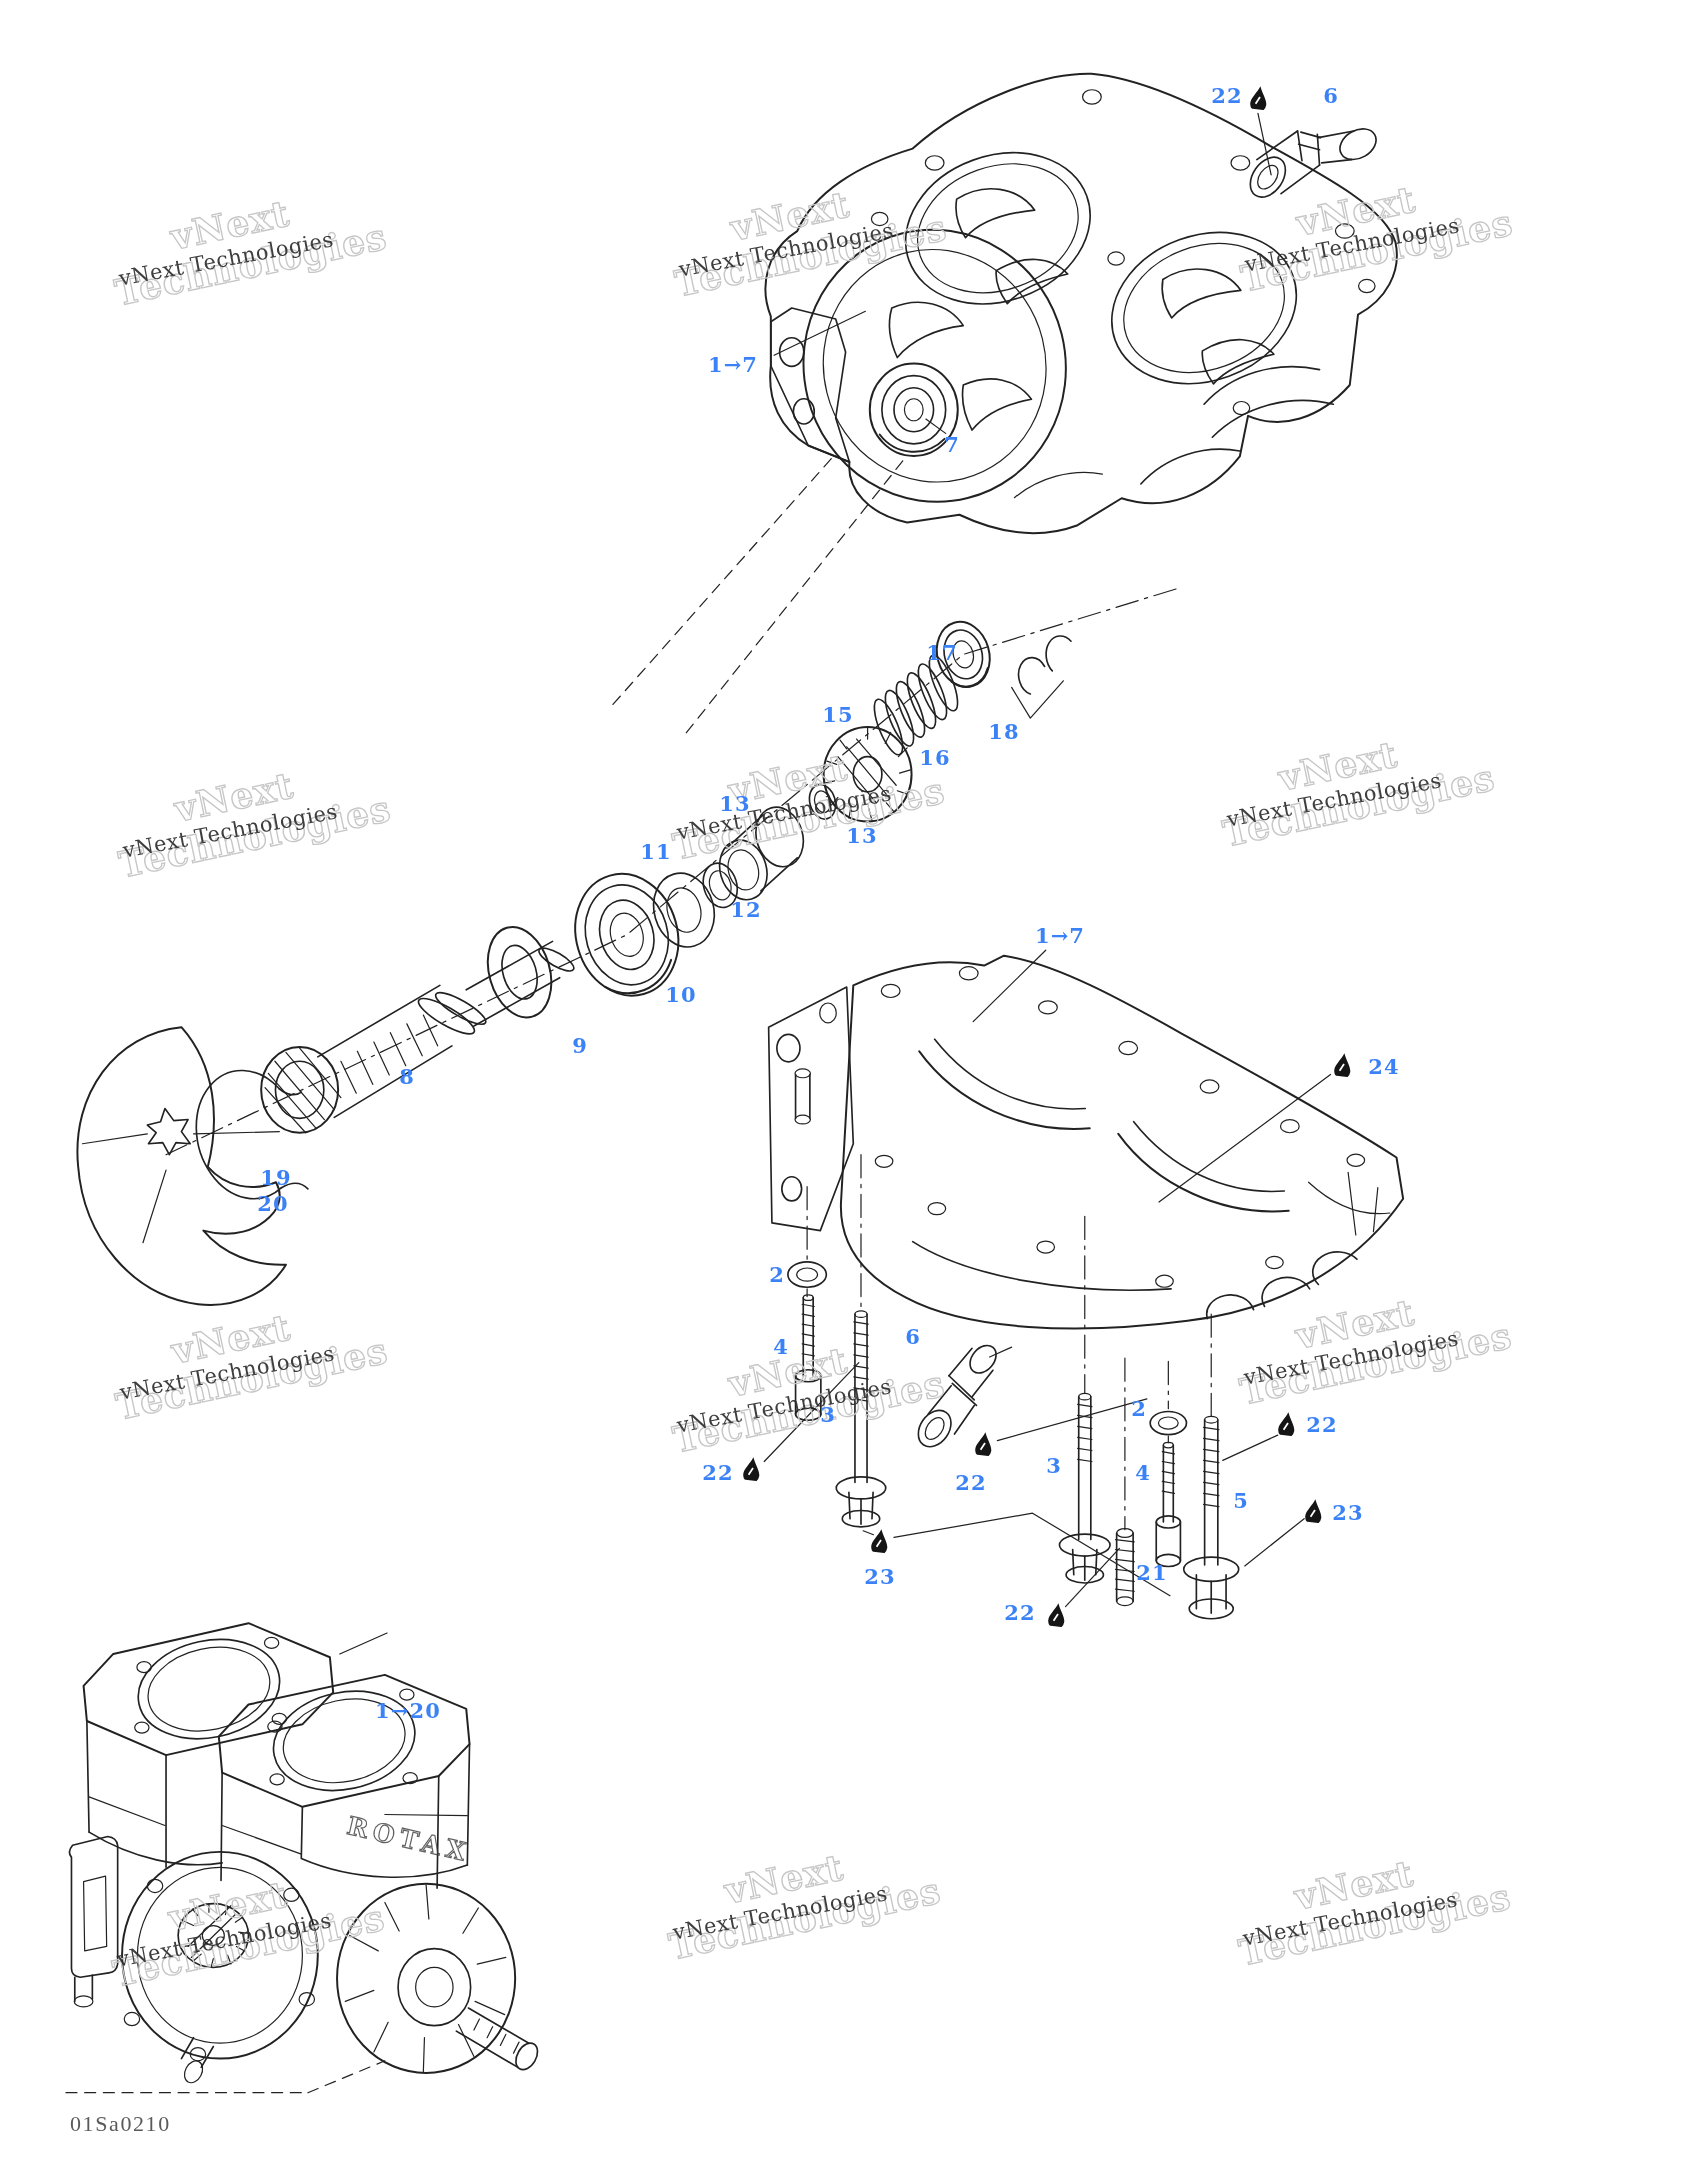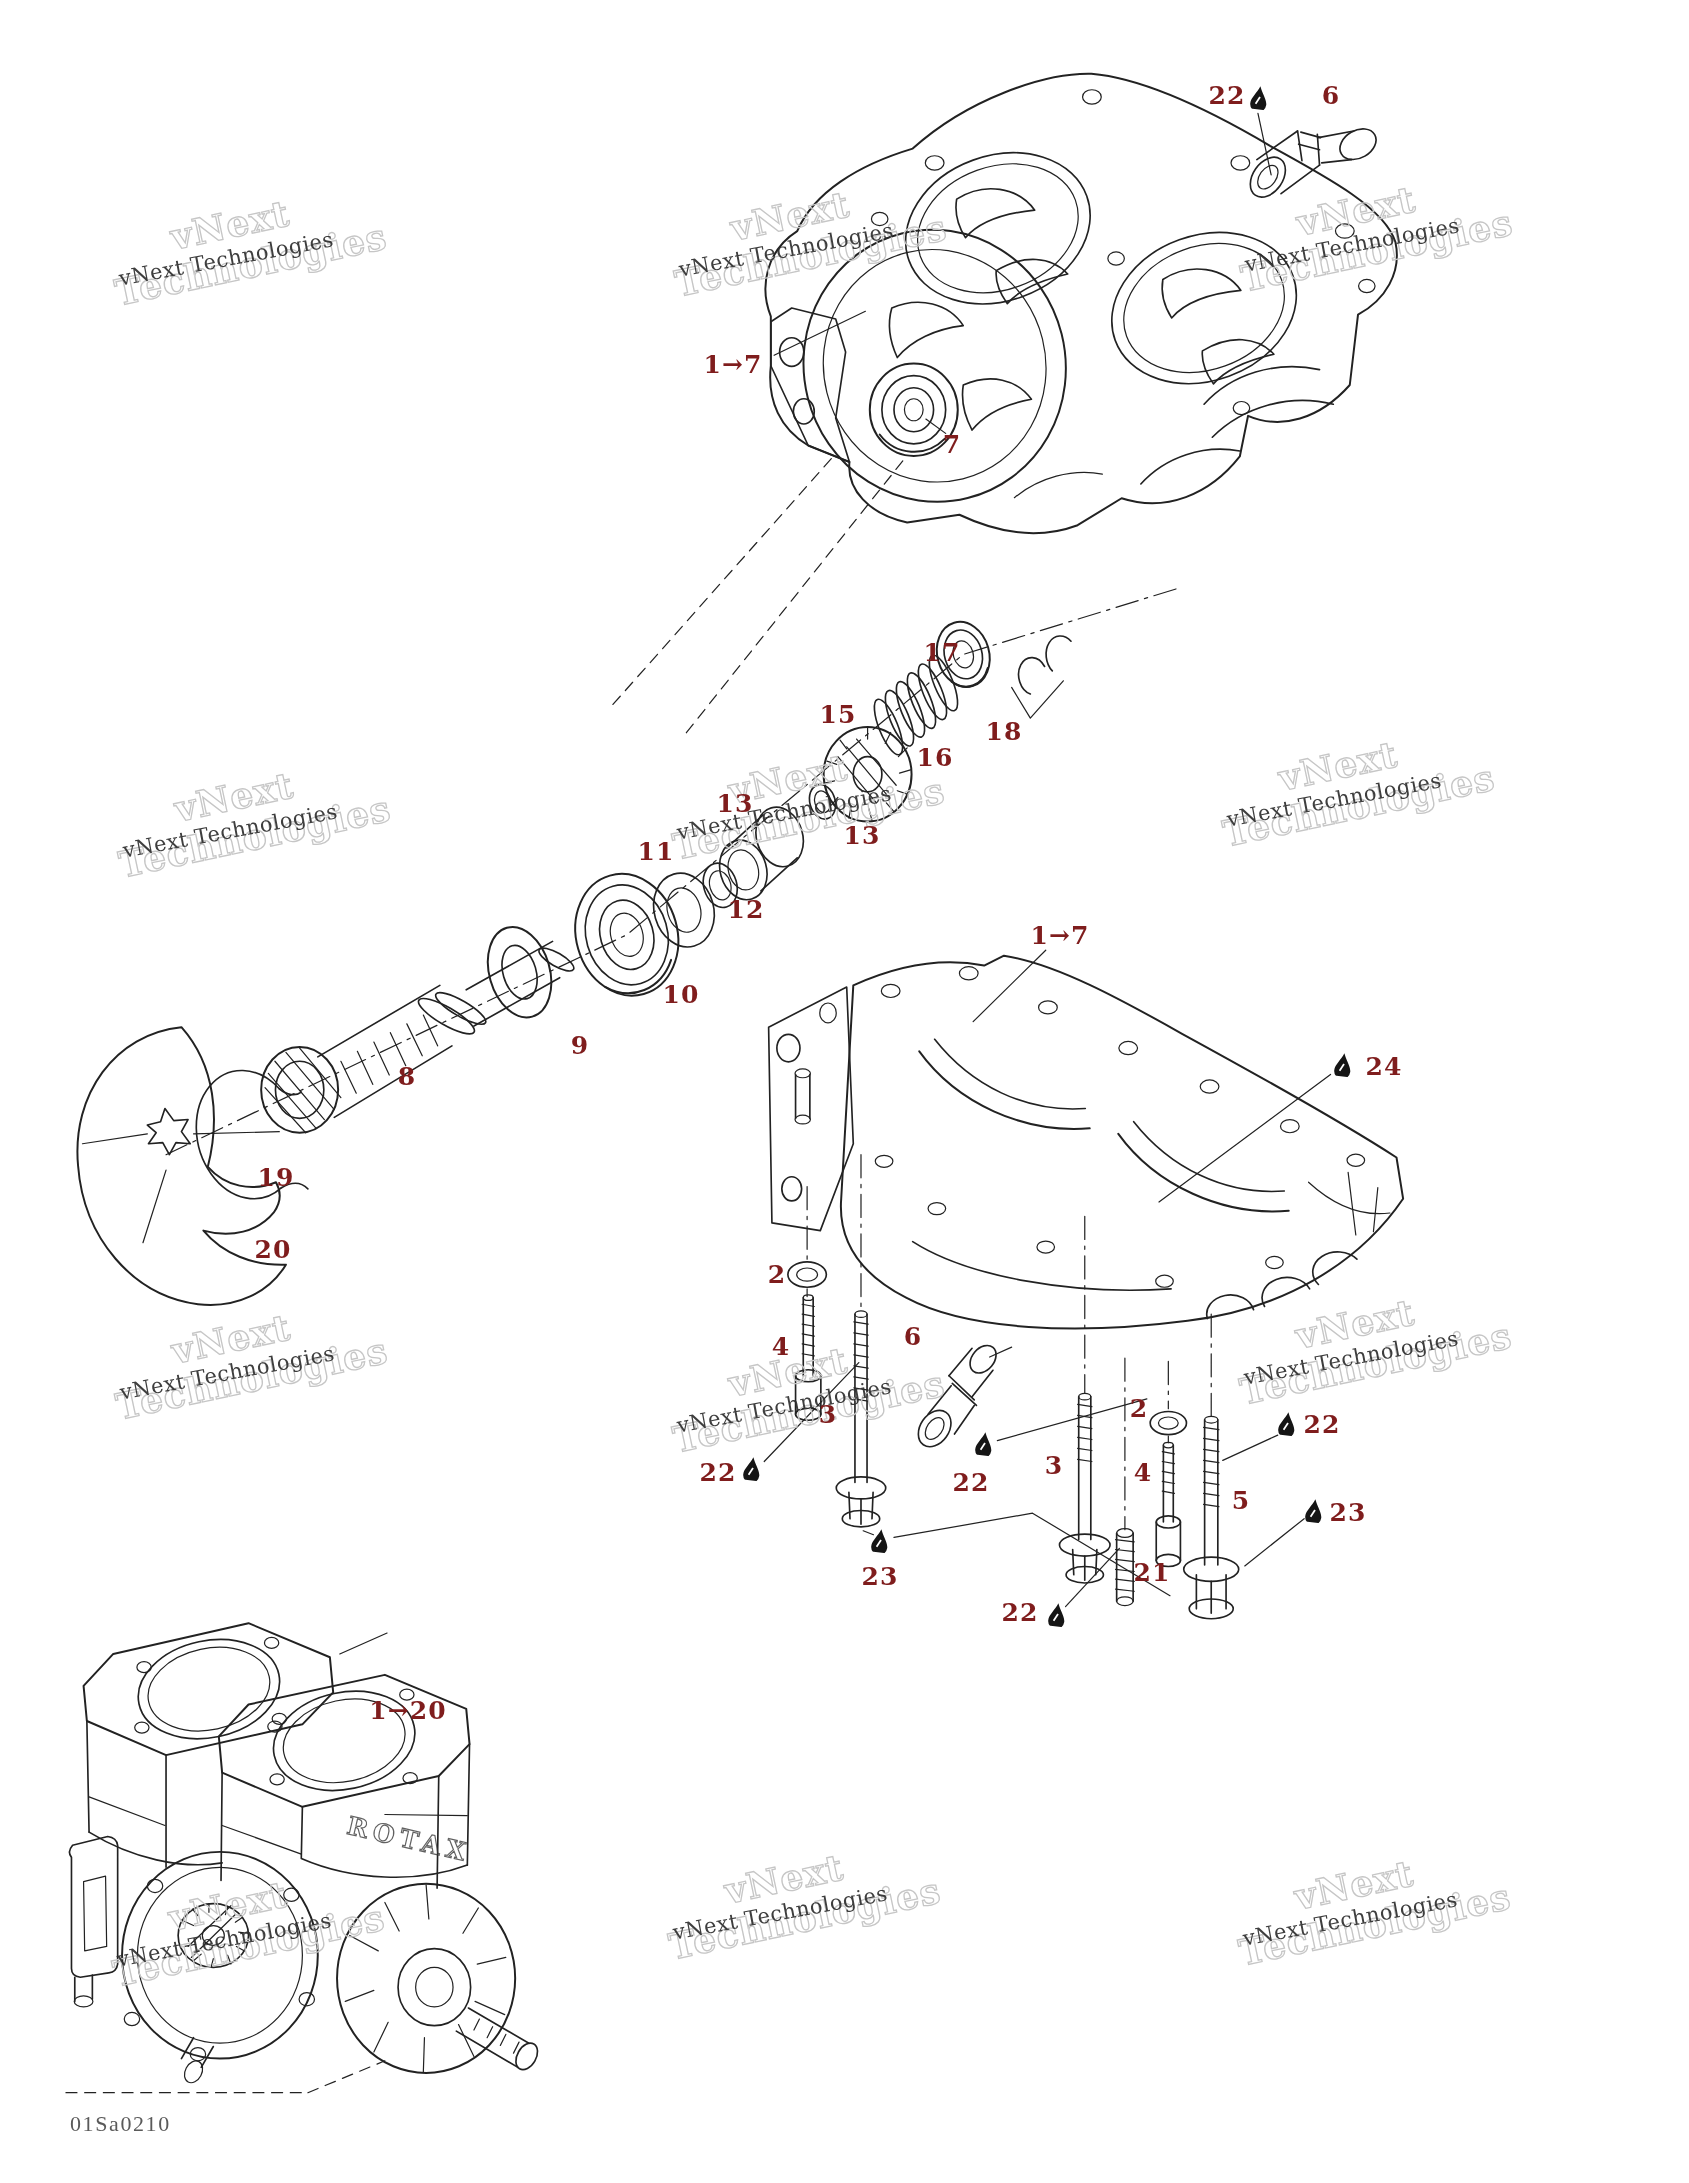--- a/index.html
+++ b/index.html
@@ -6,21 +6,21 @@
   body{width:1689px;height:2183px;position:relative;overflow:hidden;
        font-family:"DejaVu Serif","DejaVu Sans",serif;}
   #stage{position:absolute;left:0;top:0;width:1689px;height:2183px;}
   svg.art{position:absolute;left:0;top:0;}
   .ln{fill:none;stroke:#222;stroke-width:3;stroke-linecap:round;stroke-linejoin:round;}
   .lnb{stroke-width:3.6;}
   .thin{stroke-width:2.2;}
   .dash{stroke-dasharray:20 14;}
   .dashdot{stroke-dasharray:42 12 6 12;}
   .callout{position:absolute;transform:translate(-50%,-50%);display:flex;align-items:center;gap:4.4px;
-           font-weight:700;font-size:25px;color:#7f1d1d;white-space:nowrap;letter-spacing:1.1px;}
+           font-weight:700;font-size:21px;color:#3b82f6;white-space:nowrap;letter-spacing:1.1px;}
   .wm{position:absolute;width:341px;height:176px;transform:translate(-50%,-50%);pointer-events:none;}
   .wm-outline{position:absolute;left:0;top:0;width:100%;transform:rotate(-12deg);
               font-weight:700;font-size:36px;line-height:43px;color:transparent;
               -webkit-text-stroke:1.3px #c6c6c6;letter-spacing:1.1px;}
   .wm-outline .l1{padding-left:66px;}
   .wm-solid{position:absolute;left:10px;top:53px;transform:rotate(-10.5deg);
             font-size:21px;font-weight:400;color:#2e2e2e;opacity:.92;letter-spacing:0.5px;white-space:nowrap;}
   #doc-code{position:absolute;left:70px;top:2111px;font-family:Liberation Serif, serif;
             font-size:22px;color:#5a5a5a;letter-spacing:1.6px;}
   #emboss{position:absolute;left:346px;top:1825px;transform:rotate(13deg);
@@ -527,21 +527,21 @@
       </div>
       <div class="callout" style="left: 580px; top: 1045px;">
         <span>9</span>
       </div>
       <div class="callout" style="left: 407px; top: 1076px;">
         <span>8</span>
       </div>
       <div class="callout" style="left: 276px; top: 1177px;">
         <span>19</span>
       </div>
-      <div class="callout" style="left: 273px; top: 1249px;">
+      <div class="callout" style="left: 273px; top: 1203px;">
         <span>20</span>
       </div>
       <div class="callout" style="left: 1060px; top: 935px;">
         <span>1→7</span>
       </div>
       <div class="callout" style="left: 1384px; top: 1066px;">
         <span>24</span>
       </div>
       <div class="callout" style="left: 777px; top: 1274px;">
         <span>2</span>

